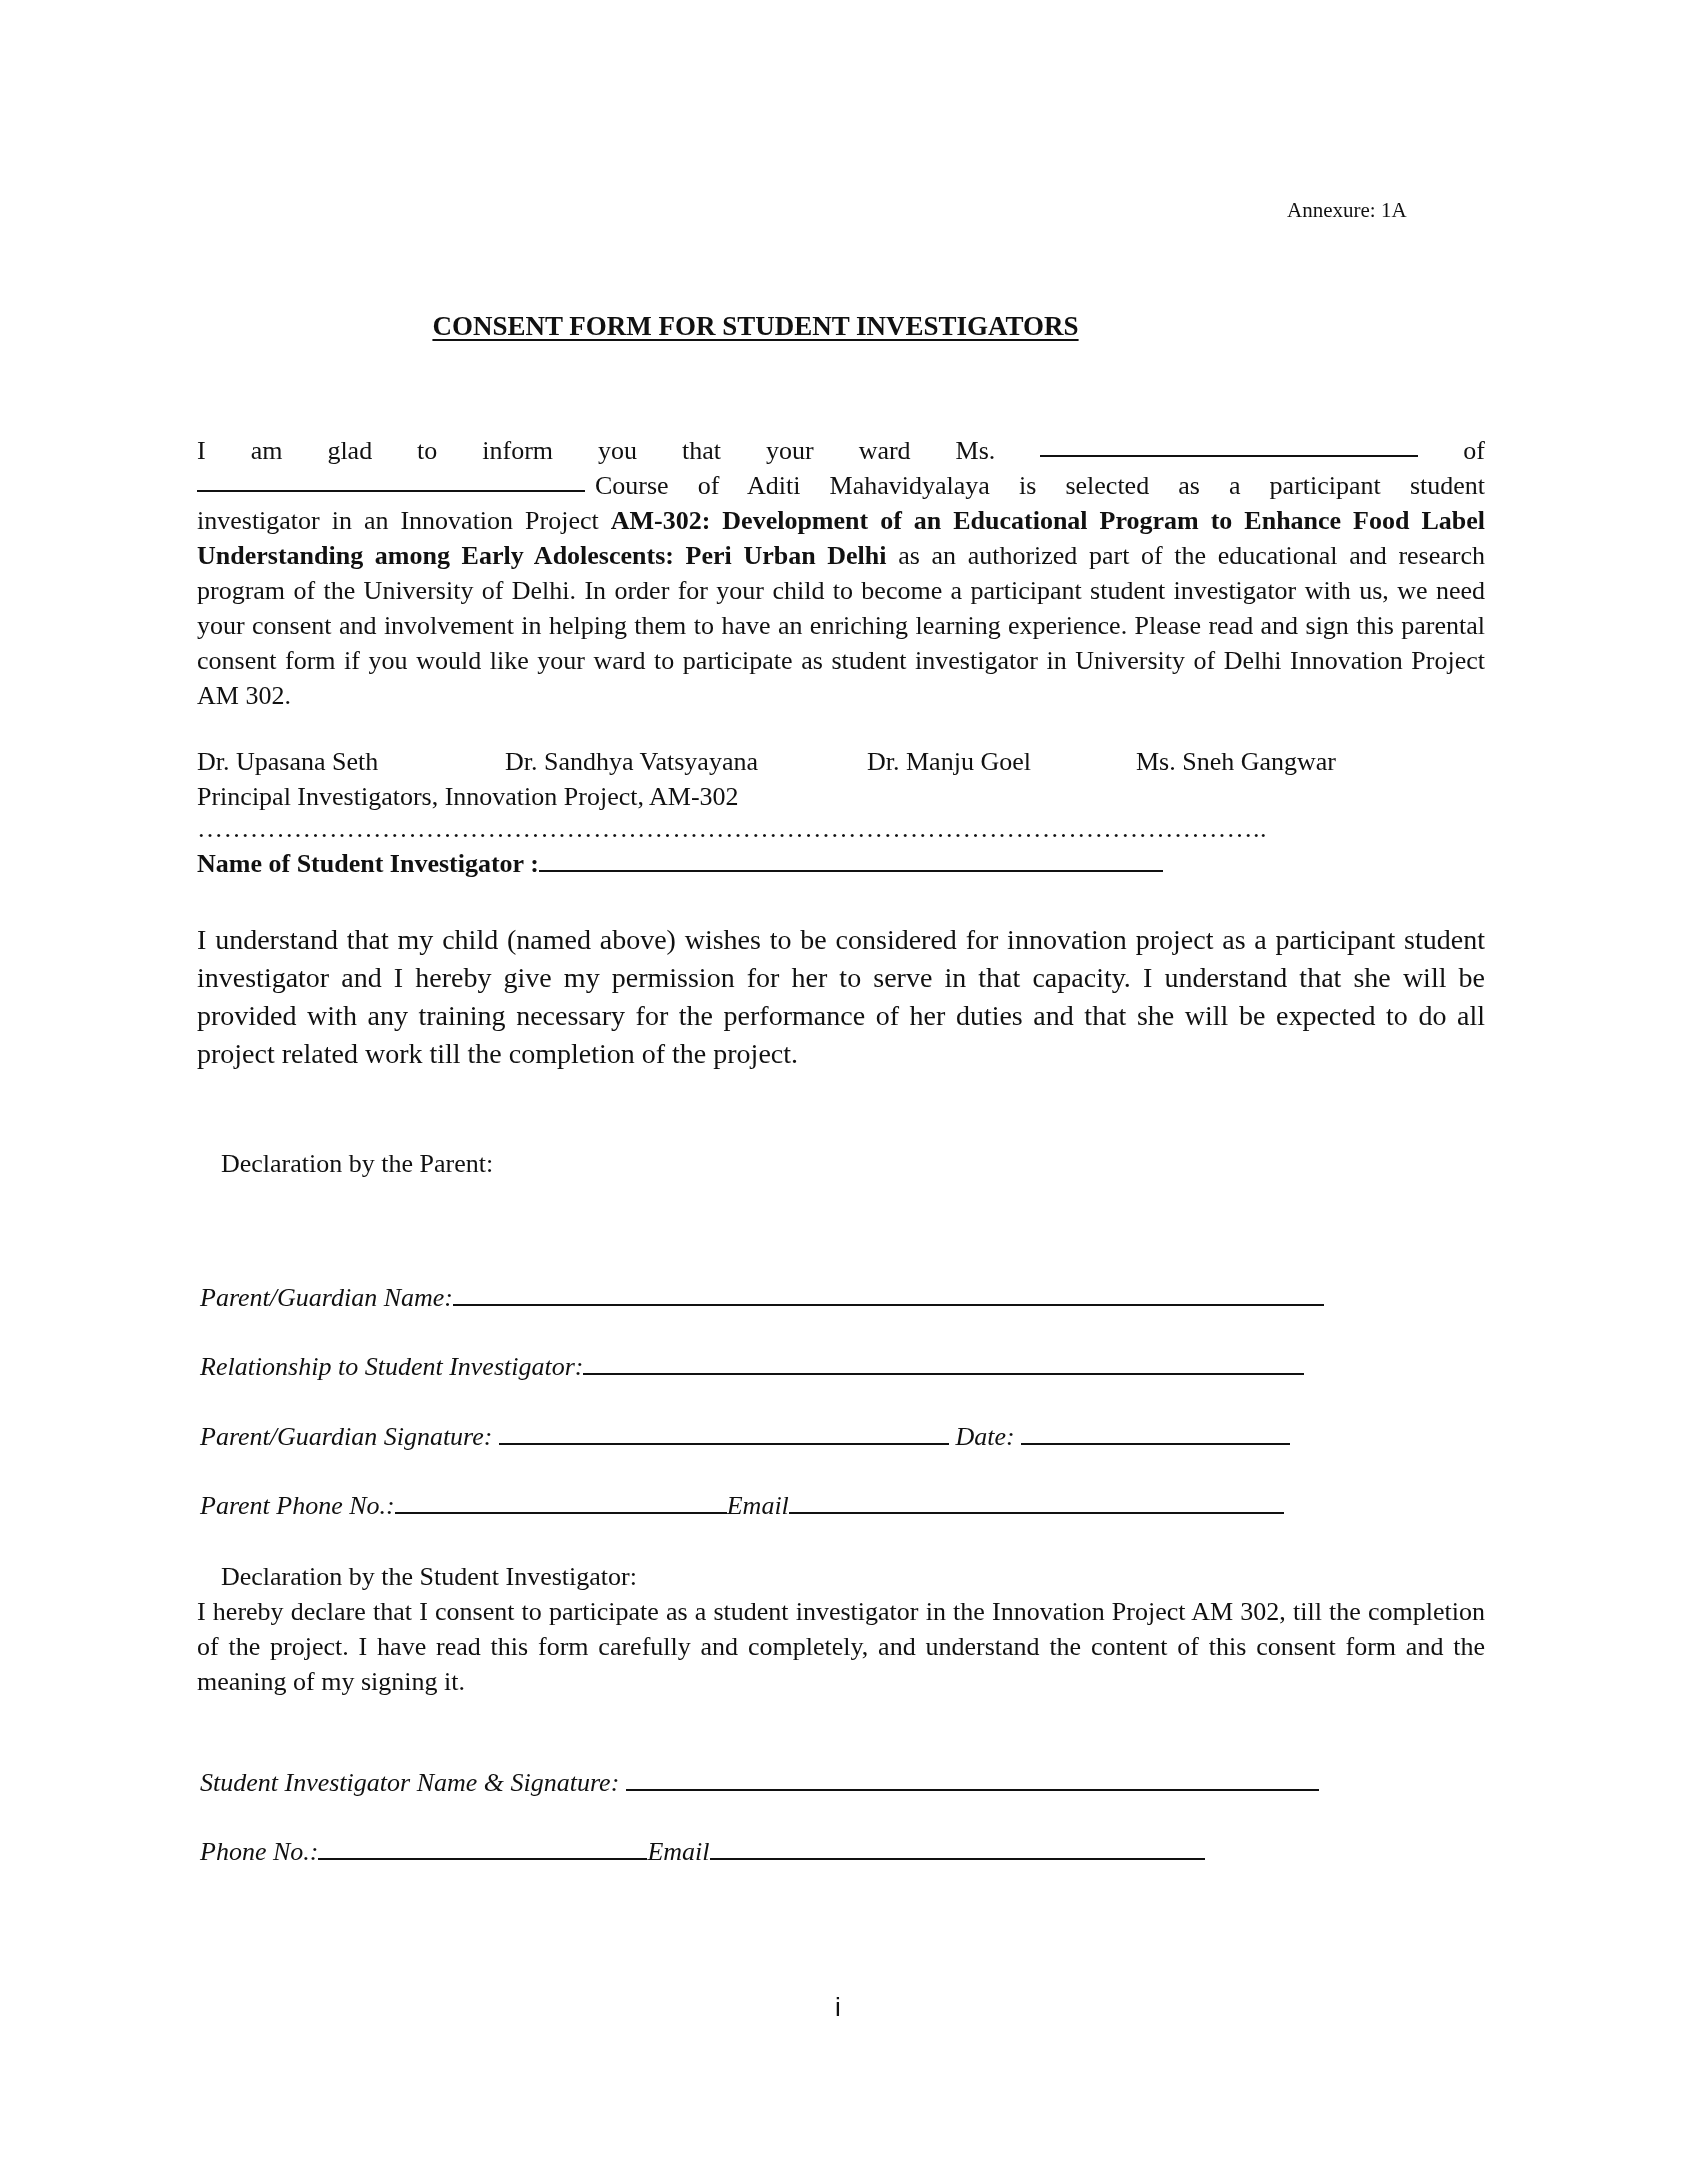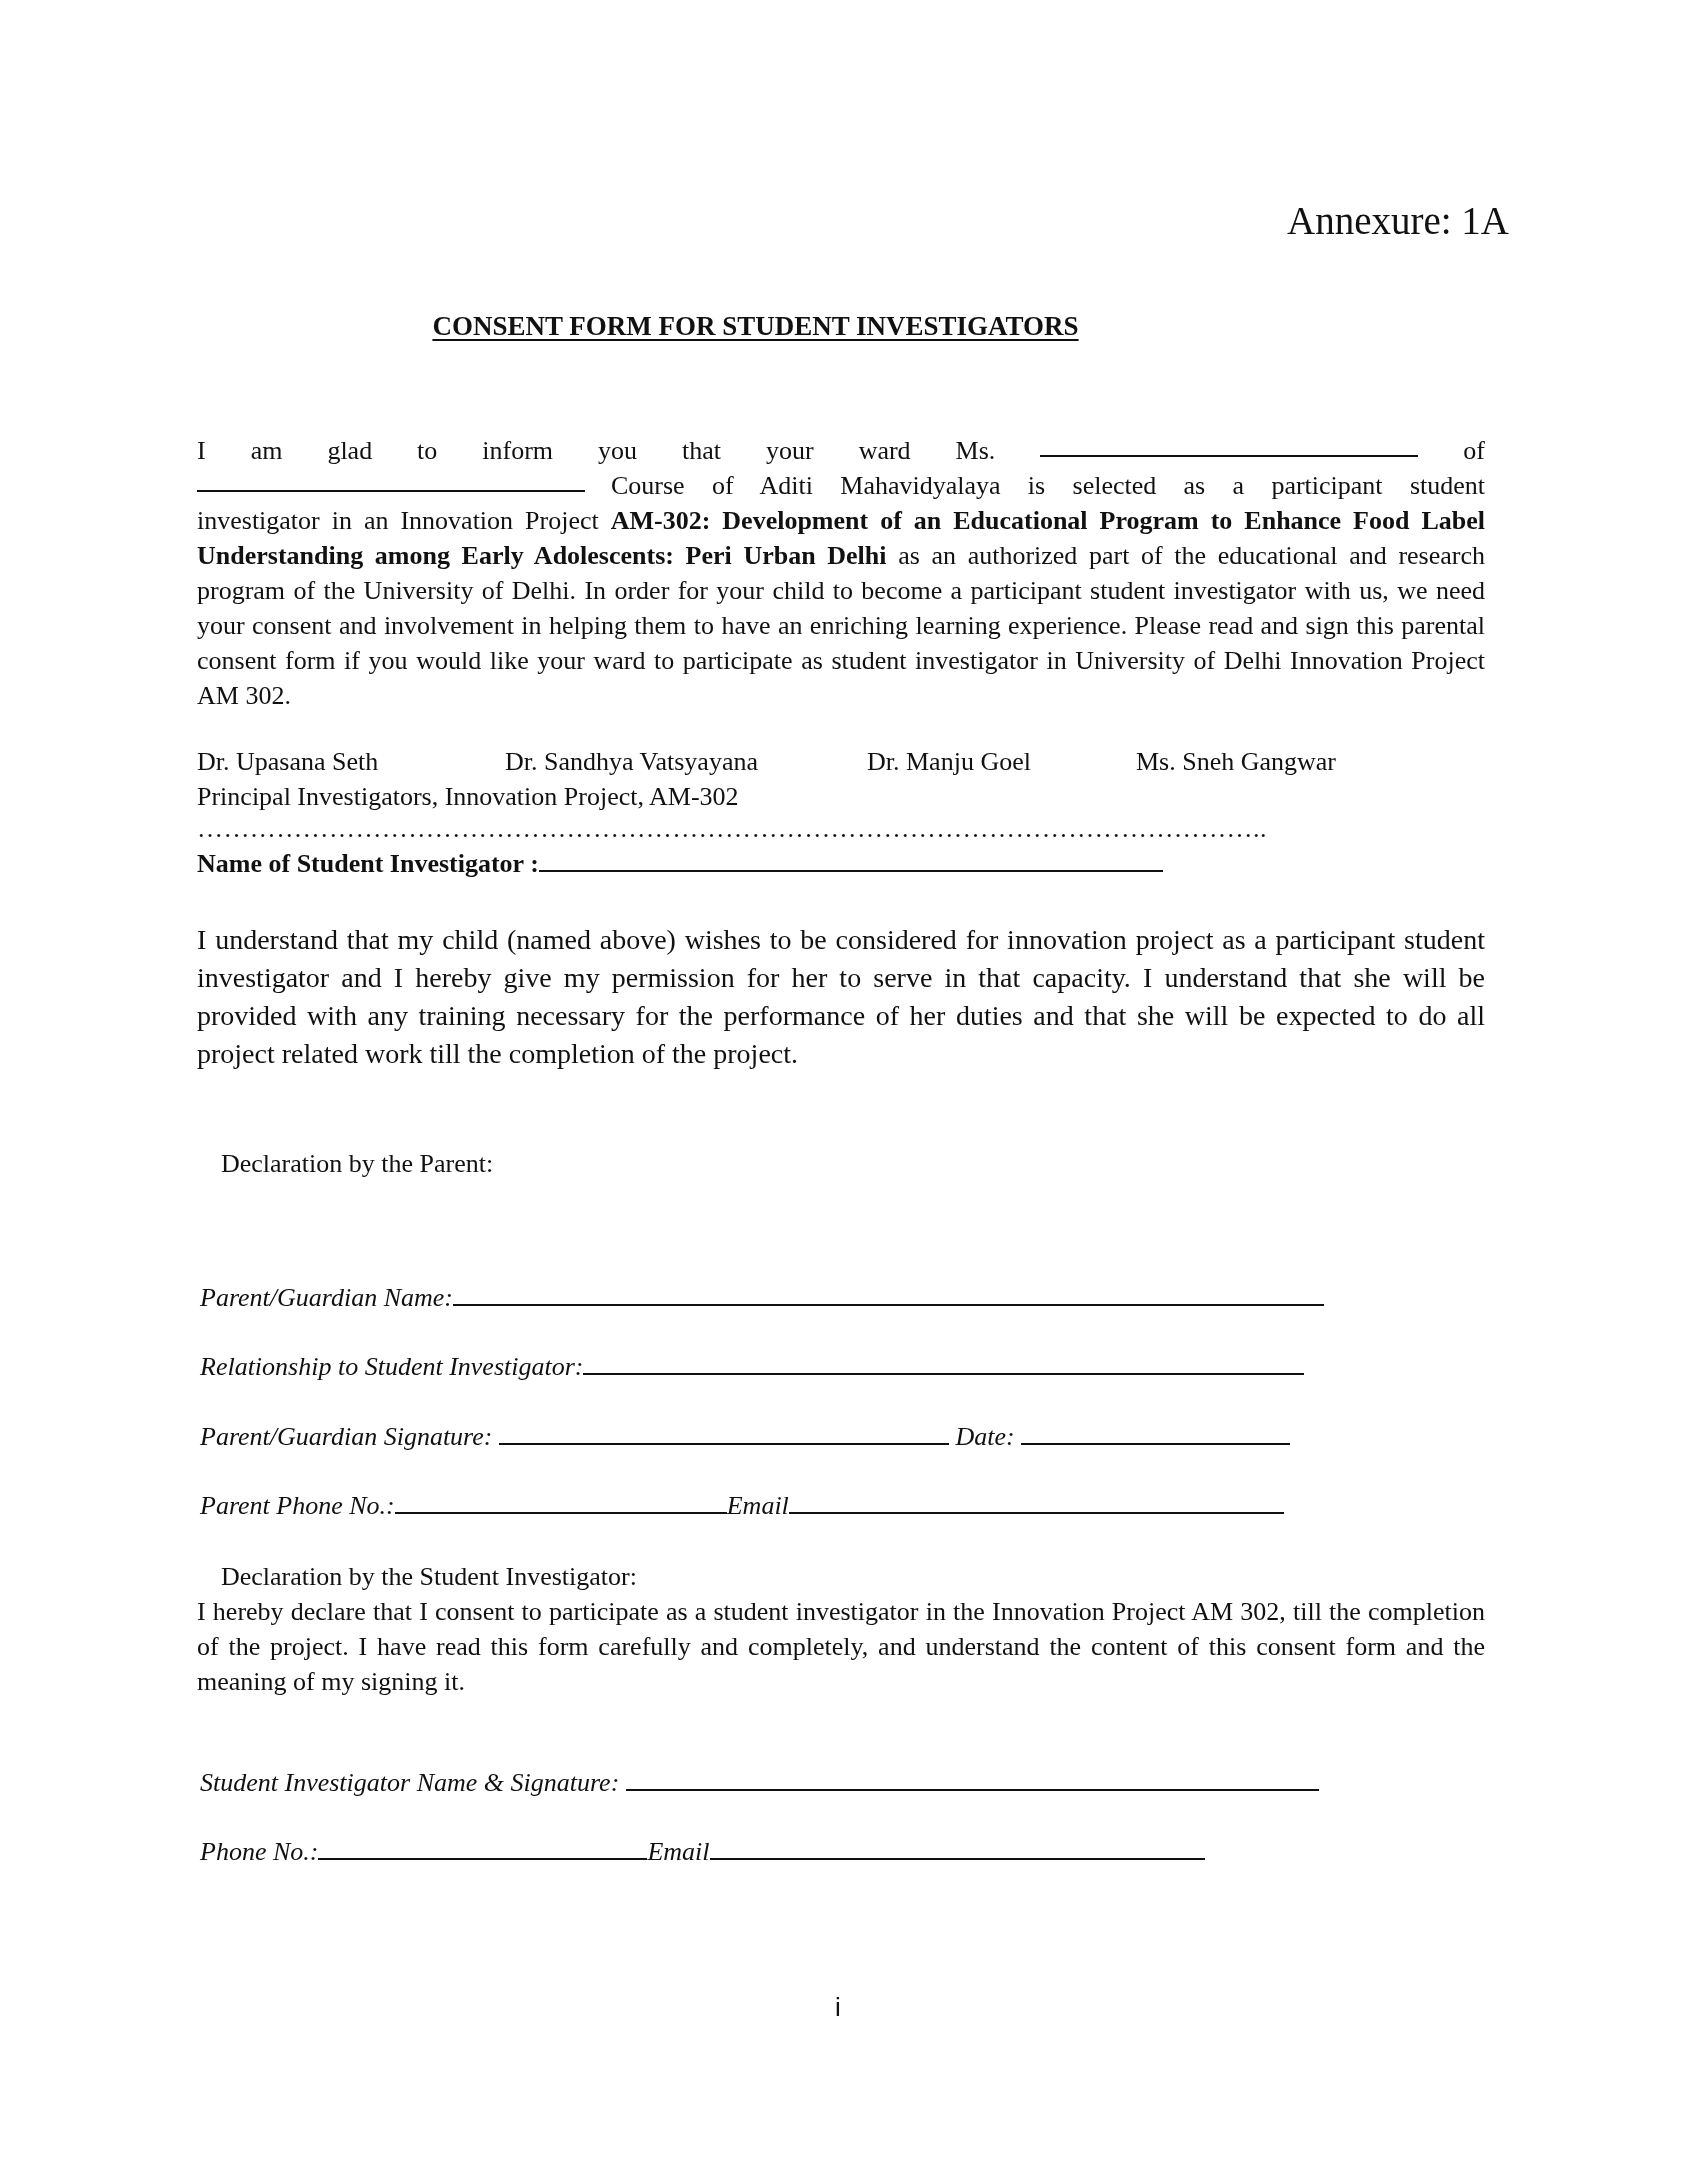--- a/index.html
+++ b/index.html
@@ -1,19 +1,19 @@
 <!DOCTYPE html>
 <html><head>
 <meta charset="utf-8">
 <style>
   html, body { margin: 0; padding: 0; background: #ffffff; }
   body { width: 1683px; height: 2178px; position: relative; overflow: hidden;
          font-family: "Liberation Serif", serif; color: #111; }
   .abs { position: absolute; }
-  .annex { left: 1287px; top: 198px; font-size: 39px; }
+  .annex { left: 1287px; top: 198px; font-size: 21px; }
   .title { left: 0; width: 1511px; top: 311px; text-align: center; font-size: 27px; font-weight: bold; }
   .title span { text-decoration: underline; text-underline-offset: 4px; text-decoration-thickness: 2px; }
   .para { left: 197px; width: 1288px; font-size: 26px; line-height: 35px; text-align: justify; }
   .intro { top: 433px; }
   .justline { display: flex; justify-content: space-between; }
   .blank { display: inline-block; border-bottom: 2px solid #111; height: 22px; vertical-align: baseline; }
   .signers { left: 197px; top: 744px; font-size: 26px; line-height: 35px; width: 1288px; }
   .signer-row span { position: absolute; top: 0; white-space: nowrap; }
   .pi-line { position: absolute; top: 35px; left: 0; white-space: nowrap; }
   .dots { position: absolute; top: 67px; left: 0; white-space: nowrap; letter-spacing: 0.4px; font-size: 26px; }
@@ -43,21 +43,21 @@
     <span>you</span>
     <span>that</span>
     <span>your</span>
     <span>ward</span>
     <span>Ms.</span>
     <span class="blank" style="width:378px"></span>
     <span>of</span>
   </div>
   <div class="justline">
     <span class="blank" style="width:388px"></span>
-    <span style="flex:1; margin-left:26px; text-align:justify; text-align-last:justify; word-spacing:2px;">Course of Aditi Mahavidyalaya is selected as a participant student</span>
+    <span style="flex:1; margin-left:10px; text-align:justify; text-align-last:justify; word-spacing:2px;">Course of Aditi Mahavidyalaya is selected as a participant student</span>
   </div>
   <div>
     <span>investigator in an Innovation Project </span><b>AM-302: Development of an Educational Program to Enhance Food Label Understanding among Early Adolescents: Peri Urban Delhi</b><span> as an authorized part of the educational and research program of the University of Delhi. In order for your child to become a participant student investigator with us, we need your consent and involvement in helping them to have an enriching learning experience. Please read and sign this parental consent form if you would like your ward to participate as student investigator in University of Delhi Innovation Project AM 302.</span>
   </div>
 </div>
 
 <div class="abs signers">
   <div class="signer-row">
     <span style="left:0">Dr. Upasana Seth</span>
     <span style="left:308px">Dr. Sandhya Vatsyayana</span>

